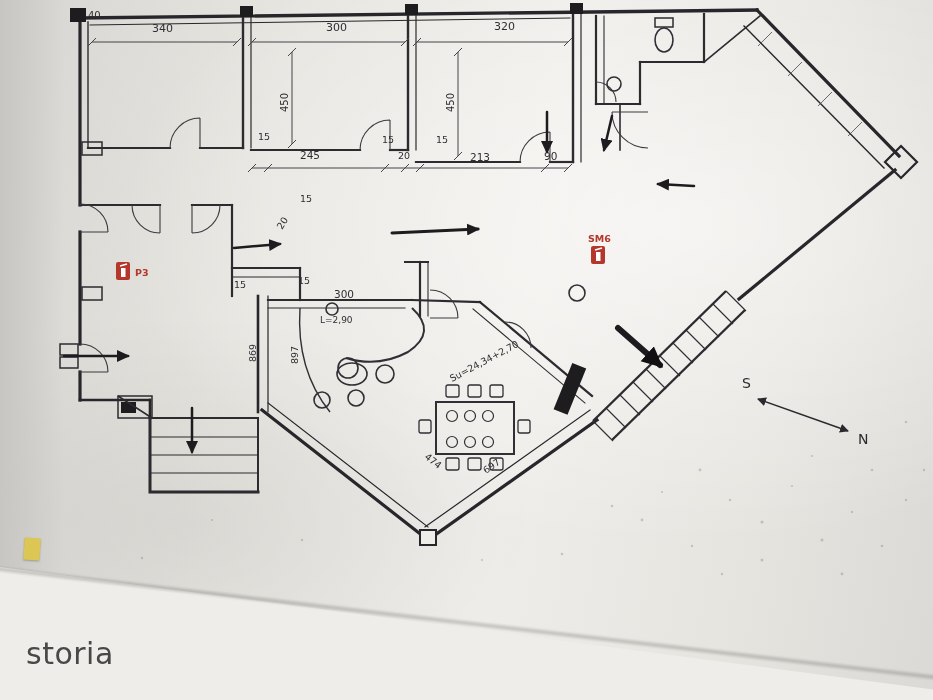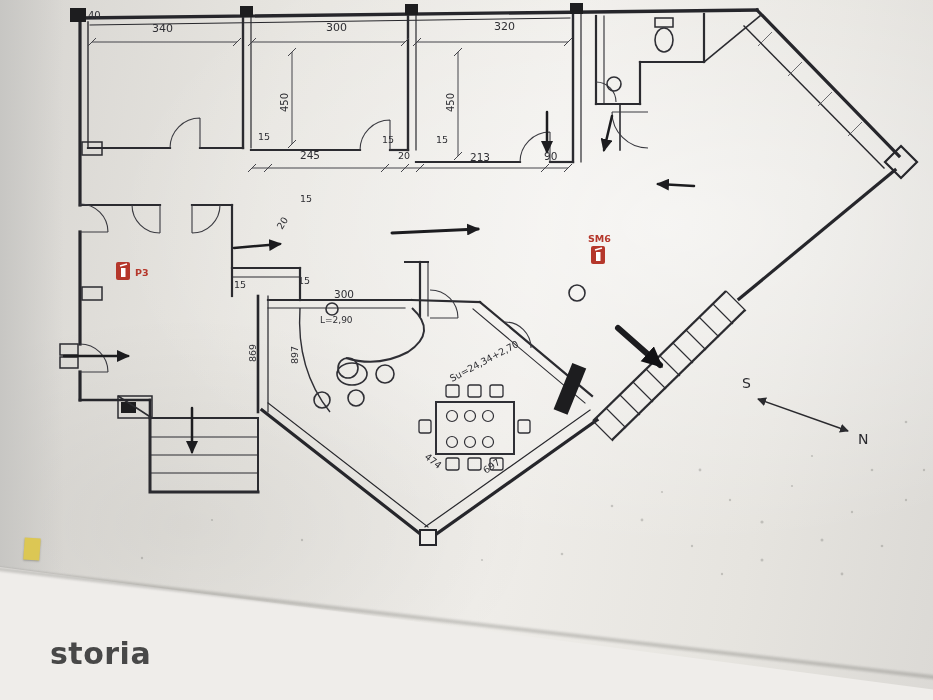--- a/index.html
+++ b/index.html
@@ -31,22 +31,22 @@
     filter:blur(1px);
   }
   .sticker{
     position:absolute;left:24px;top:538px;width:16px;height:22px;
     background:#dcc754;transform:rotate(4deg);
     box-shadow:0 1px 2px rgba(0,0,0,.25);
   }
   .plan-svg{position:absolute;left:0;top:0;}
   .watermark{
     position:absolute;left:26px;top:636px;
-    font-size:30px;font-weight:bold;letter-spacing:.5px;
-    color:#2c2c2c;opacity:.85;margin-left:24px;
+    font-size:30px;font-weight:normal;letter-spacing:.5px;
+    color:#2c2c2c;opacity:.85;
   }
   text{font-family:"DejaVu Sans","Liberation Sans",sans-serif;}
 </style>
 </head>
 <body>
 
 <div class="photo">
   <div class="left-shade"></div>
   <div class="sticker"></div>
   <div class="table-wedge"></div>

